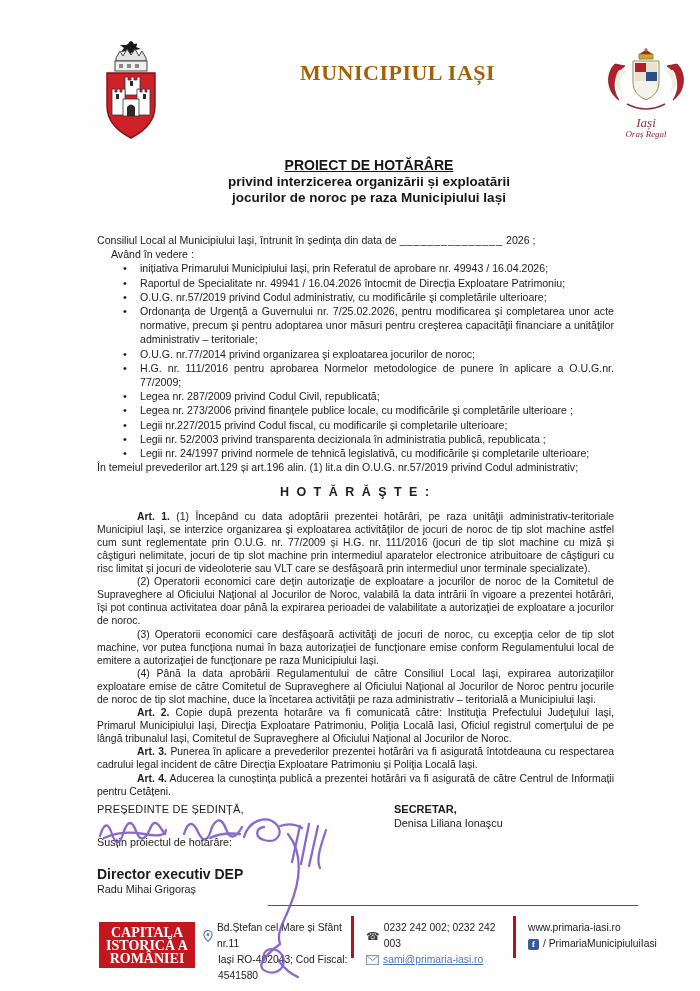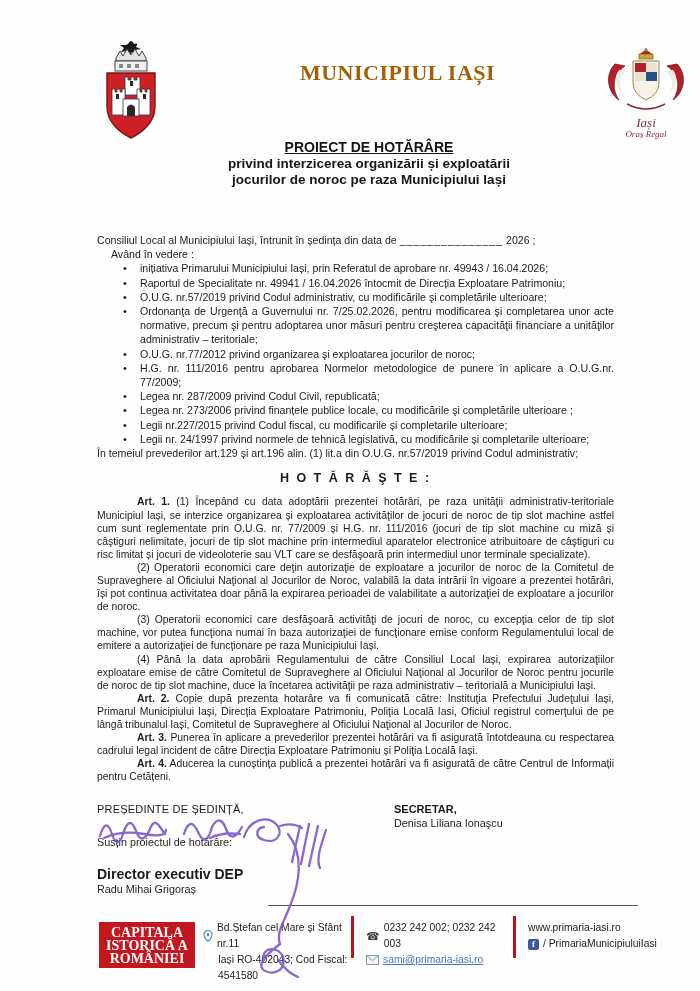--- a/index.html
+++ b/index.html
@@ -11,21 +11,21 @@
   .main-title{position:absolute;top:60px;left:0;width:700px;box-sizing:border-box;padding-left:95px;
               text-align:center;font-family:"Liberation Serif",serif;font-weight:bold;
               font-size:22px;letter-spacing:.5px;color:#a16207;}
   .crest-right{position:absolute;left:599px;top:48px;width:94px;text-align:center;}
   .crest-right .cap1{font-family:"Liberation Serif",serif;font-style:italic;font-size:13px;
                      color:#8d2f3c;line-height:12px;margin-top:1px;}
   .crest-right .cap2{font-family:"Liberation Serif",serif;font-style:italic;font-size:9px;
                      color:#8d2f3c;line-height:10px;}
 
   
-  .doc-title{position:absolute;top:139px;left:0;width:700px;box-sizing:border-box;padding-left:38px;
+  .doc-title{position:absolute;top:157px;left:0;width:700px;box-sizing:border-box;padding-left:38px;
              text-align:center;font-weight:bold;font-size:13.5px;line-height:16.5px;color:#161616;}
   .doc-title .u{text-decoration:underline;font-size:14px;}
 
   
   .body{position:absolute;top:233px;left:97px;width:517px;font-size:10.6px;line-height:14.2px;}
   .opening{white-space:nowrap;}
   .opening .blank{letter-spacing:1px;}
   .having{padding-left:14px;}
   ul.considerente{margin:0;padding:0 0 0 43px;list-style:none;}
   ul.considerente li{position:relative;text-align:justify;}
@@ -126,25 +126,26 @@
       <span>2026 ;</span>
     </div>
     <div class="having">Având în vedere :</div>
 
     <ul class="considerente">
 
     <li>inițiativa Primarului Municipiului Iași, prin Referatul de aprobare nr. 49943 / 16.04.2026;</li>
         <li>Raportul de Specialitate nr. 49941 / 16.04.2026 întocmit de Direcția Exploatare Patrimoniu;</li>
         <li>O.U.G. nr.57/2019 privind Codul administrativ, cu modificările şi completările ulterioare;</li>
         <li>Ordonanţa de Urgenţă a Guvernului nr. 7/25.02.2026, pentru modificarea şi completarea unor acte normative, precum şi pentru adoptarea unor măsuri pentru creşterea capacităţii financiare a unităţilor administrativ – teritoriale;</li>
-        <li>O.U.G. nr.77/2012 privind organizarea şi exploatarea jocurilor de noroc;</li>
+        <li>O.U.G. nr.77/2014 privind organizarea şi exploatarea jocurilor de noroc;</li>
         <li>H.G. nr. 111/2016 pentru aprobarea Normelor metodologice de punere în aplicare a O.U.G.nr. 77/2009;</li>
         <li>Legea nr. 287/2009 privind Codul Civil, republicată;</li>
         <li>Legea nr. 273/2006 privind finanțele publice locale, cu modificările şi completările ulterioare ;</li>
         <li>Legii nr.227/2015 privind Codul fiscal, cu modificarile și completarile ulterioare;</li>
+        <li>Legii nr. 52/2003 privind transparenta decizionala în administratia publică, republicata ;</li>
         <li>Legii nr. 24/1997 privind normele de tehnică legislativă, cu modificările și completarile ulterioare;</li>
       </ul>
 
     <div class="temei">În temeiul prevederilor art.129 și art.196 alin. (1) lit.a din O.U.G. nr.57/2019 privind Codul administrativ;</div>
 
     <div class="decision">H O T Ă R Ă Ş T E   :</div>
 
     <div class="articles">
 
         <p><b>Art. 1.</b><span> (1) Începând cu data adoptării prezentei hotărâri, pe raza unităţii administrativ-teritoriale Municipiul Iași, se interzice organizarea și exploatarea activităţilor de jocuri de noroc de tip slot machine astfel cum sunt reglementate prin O.U.G. nr. 77/2009 și H.G. nr. 111/2016 (jocuri de tip slot machine cu miză și câştiguri nelimitate, jocuri de tip slot machine prin intermediul aparatelor electronice atribuitoare de câştiguri cu risc limitat și jocuri de videoloterie sau VLT care se desfăşoară prin intermediul unor terminale specializate).</span></p>

